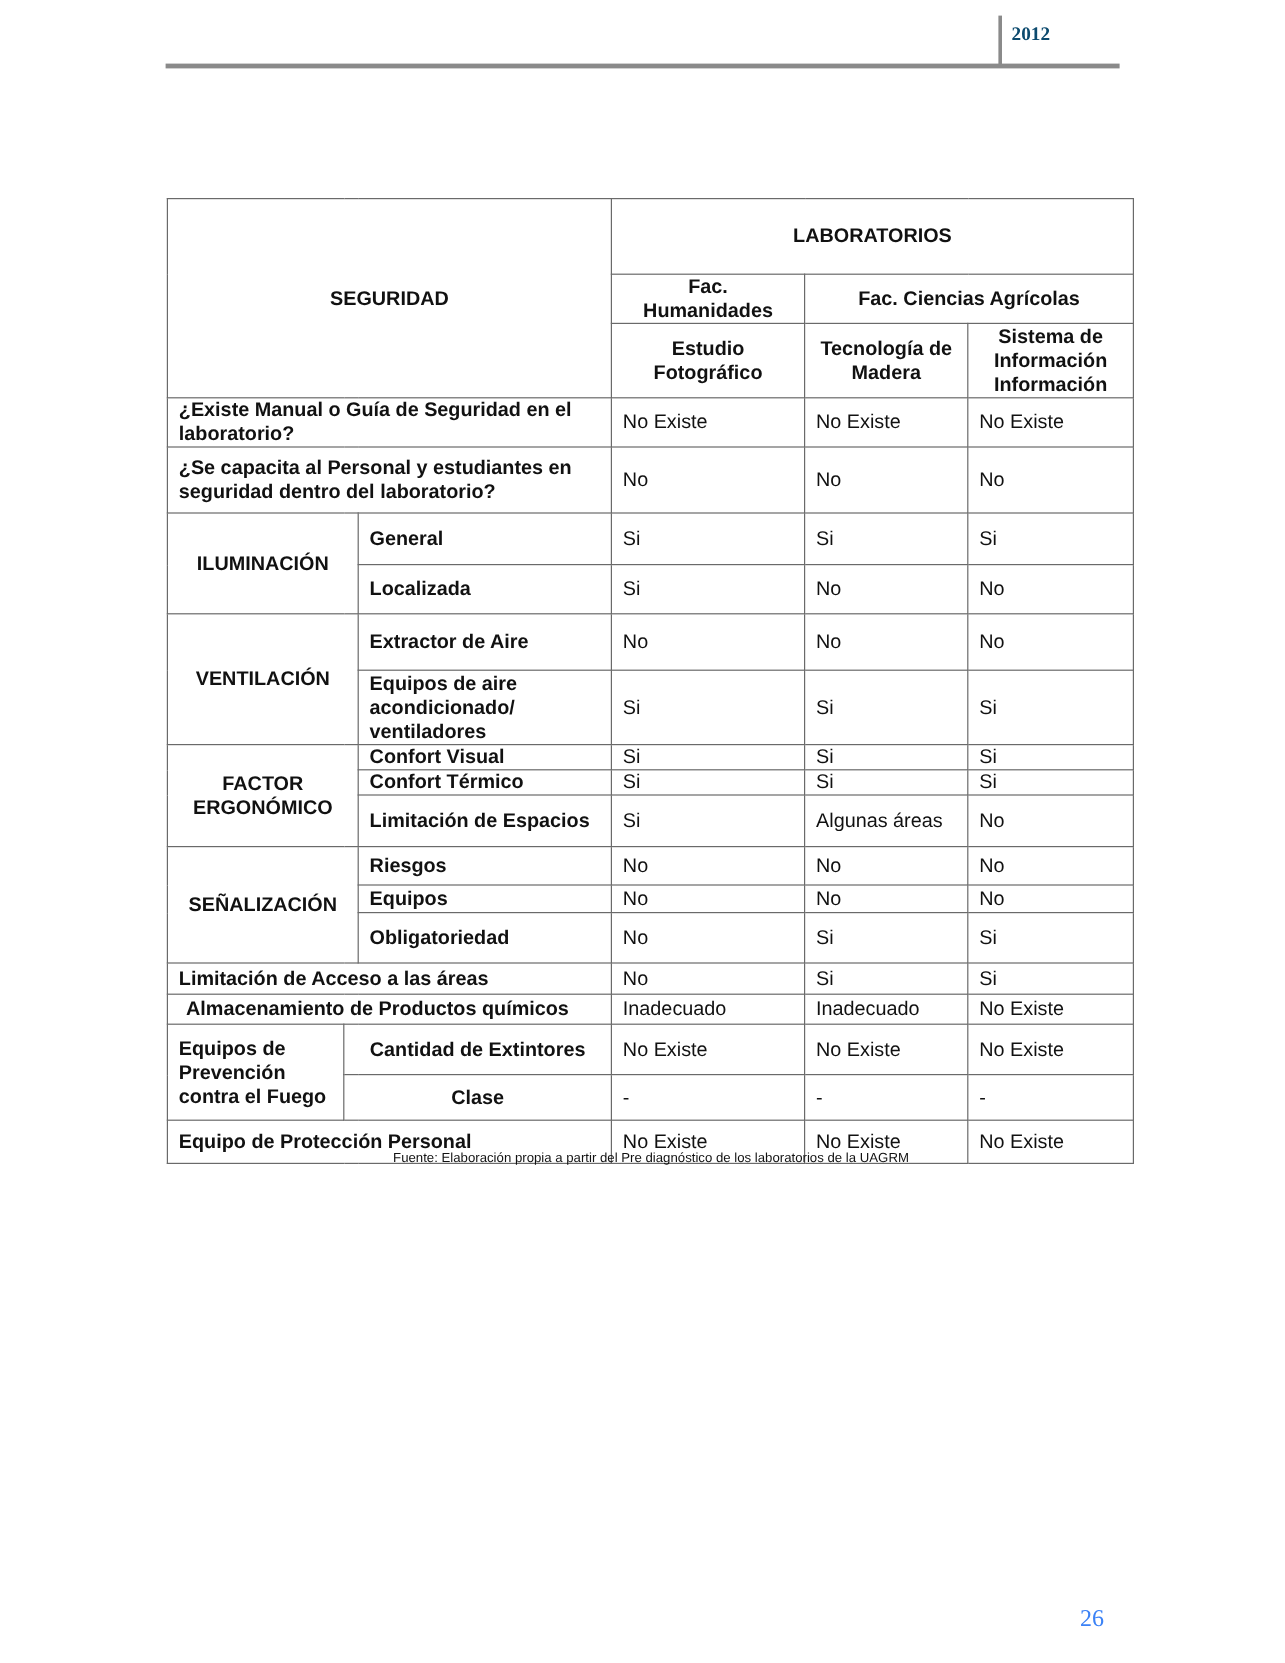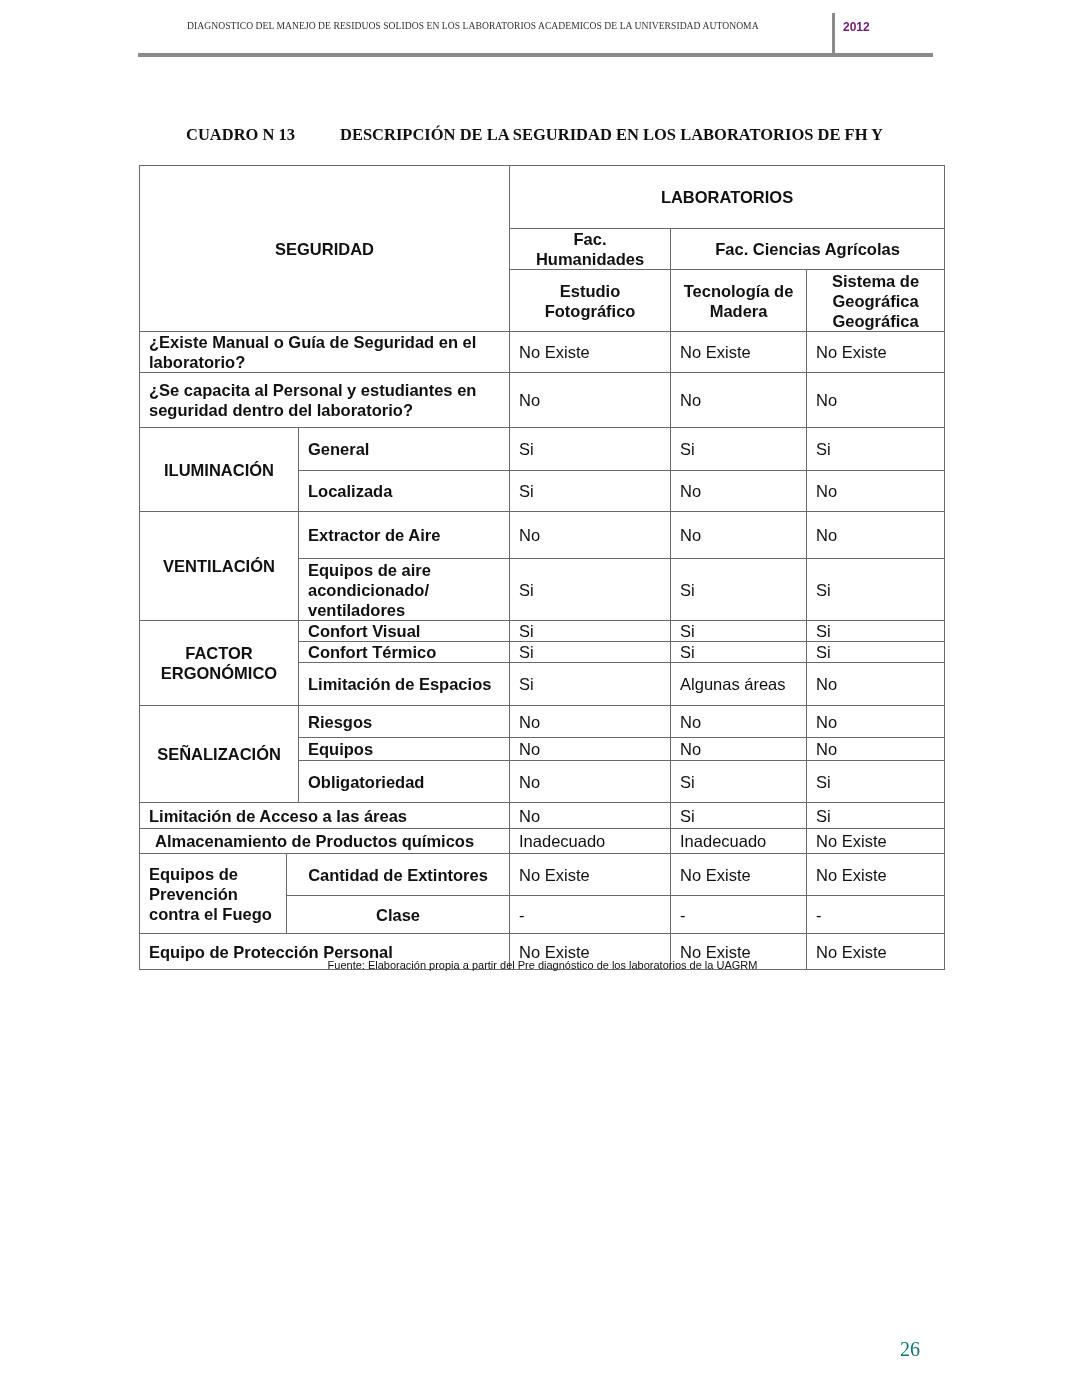--- a/index.html
+++ b/index.html
@@ -1,50 +1,45 @@
 <!DOCTYPE html>
 <html><head>
   <meta charset="utf-8">
   <style>
     html, body { margin: 0; padding: 0; background: #ffffff; }
     body { width: 1071px; height: 1386px; position: relative; overflow: hidden; color: #111; }
     .hdr { position: absolute; left: 187px; top: 19px; width: 640px; font-family: "Liberation Serif", serif; font-size: 9.6px; line-height: 14px; color: #333; letter-spacing: 0.05px; }
-    .hdr-year { position: absolute; left: 843px; top: 20px; font-family: Liberation Sans, sans-serif; font-weight: bold; font-size: 12px; color: #701a75; }
+    .hdr-year { position: absolute; left: 843px; top: 20px; font-family: Liberation Serif, serif; font-weight: bold; font-size: 16px; color: #0c4a6e; }
     .hdr-vbar { position: absolute; left: 832px; top: 13px; width: 3px; height: 43px; background: #8a8a8a; }
     .hdr-rule { position: absolute; left: 138px; top: 53px; width: 795px; height: 4px; background: #8a8a8a; }
     .title { position: absolute; left: 140px; top: 125px; width: 810px; font-family: "Liberation Serif", serif; font-weight: bold; font-size: 16.5px; line-height: 20px; }
     .title .t1 { display: flex; }
     .title .code { margin-left: 46px; width: 154px; }
     .title .desc { flex: 1; }
     .title .t2 { text-align: center; margin-left: 28px; }
     table { position: absolute; left: 139px; top: 165px; width: 805px; border-collapse: collapse; font-family: "Liberation Sans", sans-serif; font-size: 16.5px; table-layout: fixed; }
     td { border: 1.5px solid #6a6a6a; padding: 0 9px; line-height: 20px; vertical-align: middle; }
     .b { font-weight: bold; }
     .c { text-align: center; }
     .v { text-align: left; }
     .source { position: absolute; left: 140px; top: 954px; width: 805px; text-align: center; font-family: "Liberation Sans", sans-serif; font-size: 11px; line-height: 22px; }
-    .page-num { position: absolute; left: 900px; top: 1338px; font-family: "Liberation Serif", serif; font-size: 20px; color: #0f766e; }
+    .page-num { position: absolute; left: 900px; top: 1338px; font-family: "Liberation Serif", serif; font-size: 20px; color: #3b82f6; }
   </style>
 </head>
 <body>
 
 <div>
   <div class="hdr">
-    <div>DIAGNOSTICO DEL MANEJO DE RESIDUOS SOLIDOS EN LOS LABORATORIOS ACADEMICOS DE LA UNIVERSIDAD AUTONOMA</div>
   </div>
   <div class="hdr-vbar"></div>
   <div class="hdr-year">2012</div>
   <div class="hdr-rule"></div>
 </div>
 
 <div class="title">
-  <div class="t1">
-    <span class="code">CUADRO N 13</span>
-    <span class="desc">DESCRIPCIÓN DE LA SEGURIDAD EN LOS LABORATORIOS DE FH Y</span>
-  </div>
 </div>
 
 <table>
   <colgroup>
     <col style="width:147px">
     <col style="width:12px">
     <col style="width:211px">
     <col style="width:161px">
     <col style="width:136px">
     <col style="width:138px">
@@ -55,21 +50,21 @@
     <td colspan="3" rowspan="3" class="b c">SEGURIDAD</td>
     <td colspan="3" class="b c">LABORATORIOS</td>
   </tr>
   <tr style="height:41px">
     <td class="b c">Fac. Humanidades</td>
     <td colspan="2" class="b c">Fac. Ciencias Agrícolas</td>
   </tr>
   <tr style="height:62px">
     <td class="b c">Estudio Fotográfico</td>
     <td class="b c">Tecnología de Madera</td>
-    <td class="b c">Sistema de Geográfica Geográfica</td>
+    <td class="b c">Sistema de Información Información</td>
   </tr>
 
   <tr style="height:41px">
     <td colspan="3" class="b">¿Existe Manual o Guía de Seguridad en el laboratorio?</td>
     <td class="v">No Existe</td>
     <td class="v">No Existe</td>
     <td class="v">No Existe</td>
   </tr>
 
   <tr style="height:55px">

